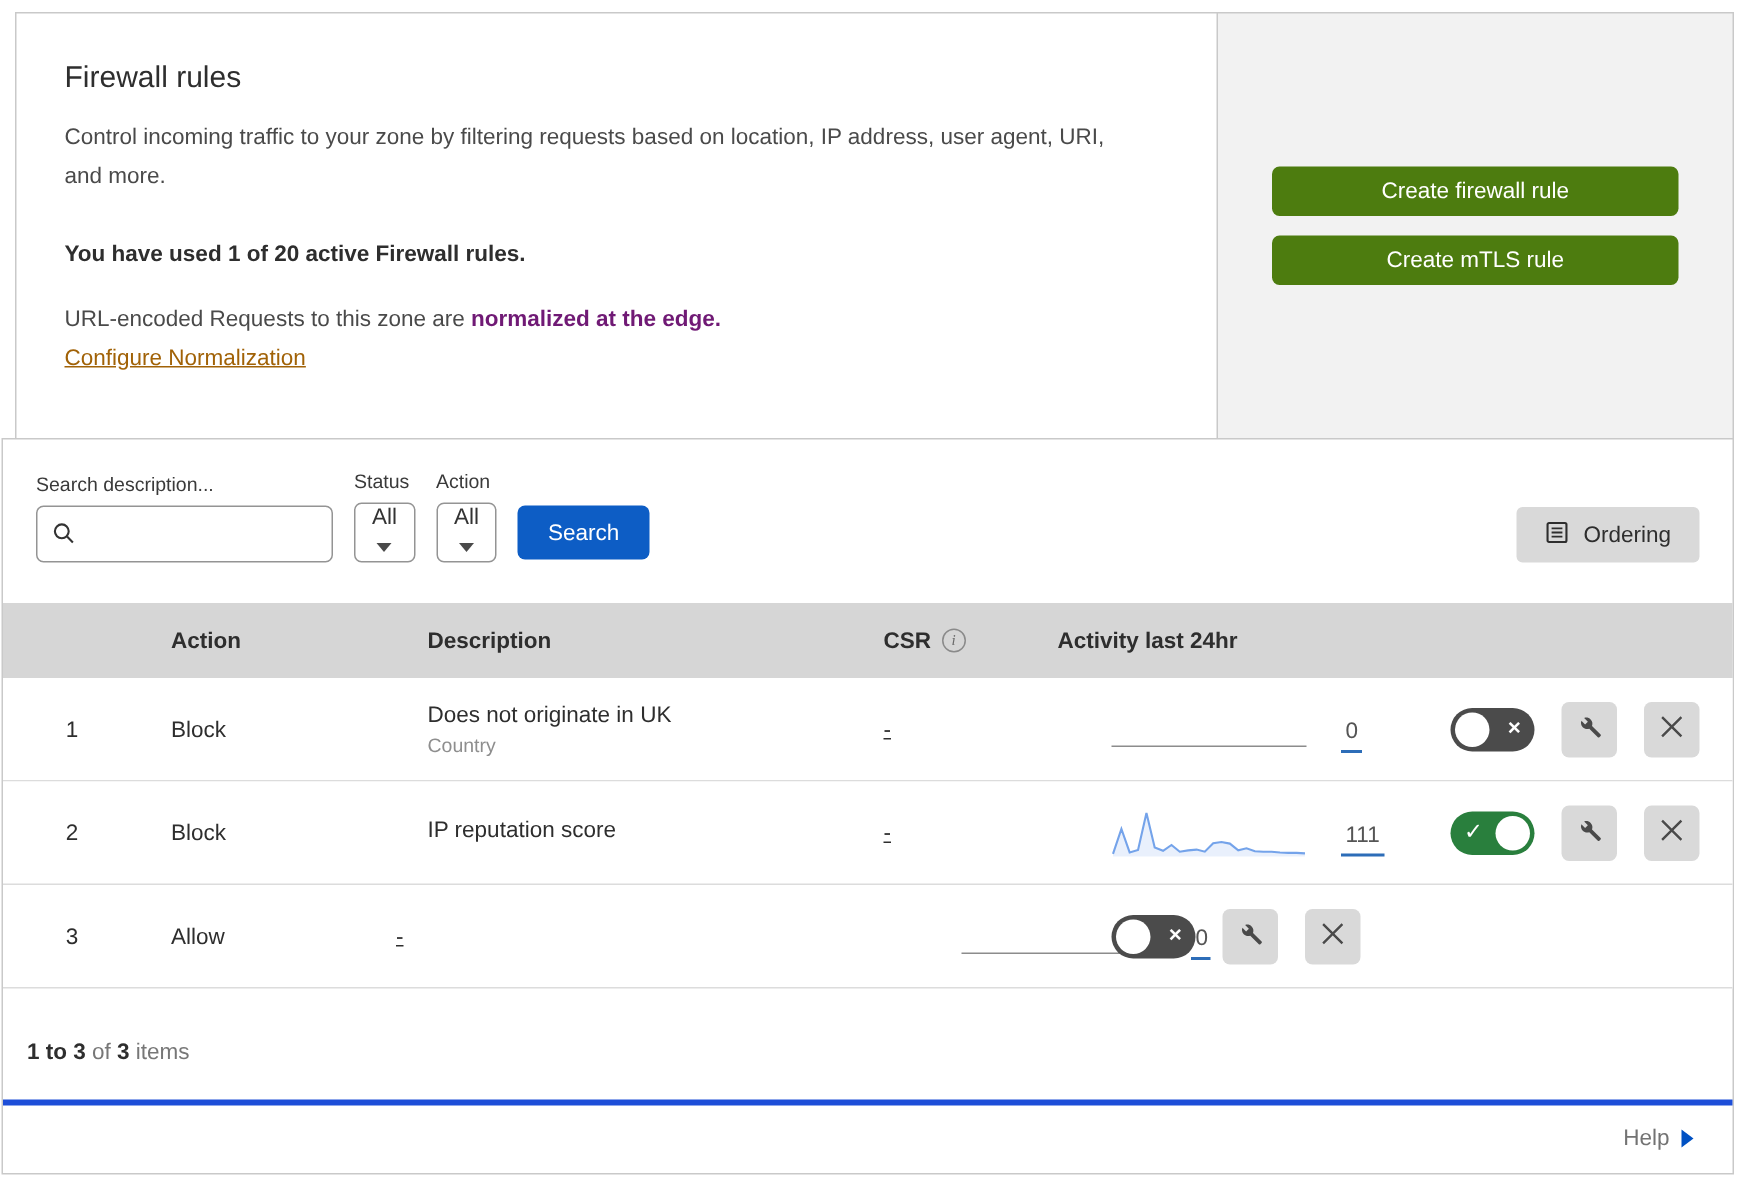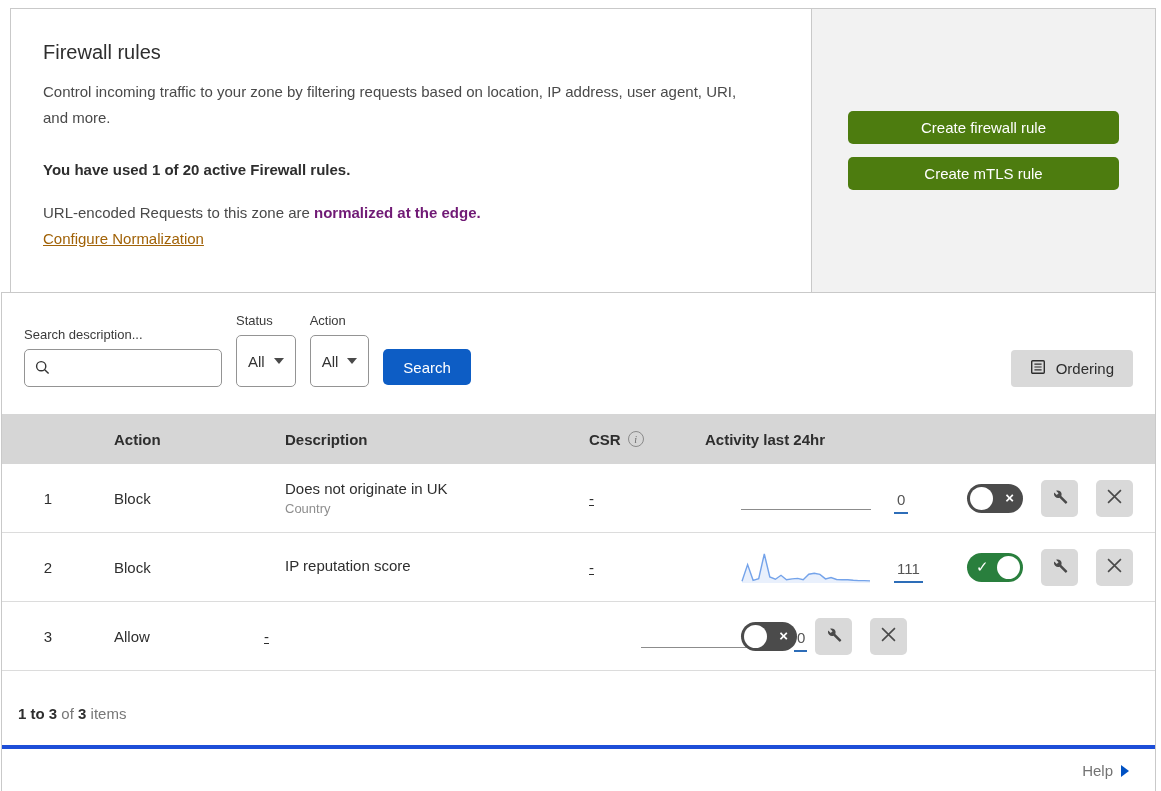--- a/index.html
+++ b/index.html
@@ -49,22 +49,22 @@
   .filter-bar { display:flex; align-items:flex-end; padding:20px 22px 27px 22px; gap:14px; }
   .f-label { font-size:13px; color:#3a3a3a; margin-bottom:7px; }
   .search-group { width:198px; }
   .search-box { position:relative; }
   .search-input {
     width:198px; height:38px; border:1px solid #949494; border-radius:5px;
     padding:0 10px 0 36px; font-family:inherit; font-size:14px; background:#fff; outline:none;
   }
   .search-icon { position:absolute; left:11px; top:11px; pointer-events:none; }
   .select-box {
-    height:52px; border:1px solid #949494; border-radius:5px; background:#fff;
-    display:flex; align-items:center; gap:9px; padding:0 11px; cursor:pointer;
+    height:40px; border:1px solid #949494; border-radius:5px; background:#fff;
+    display:flex; align-items:center; gap:9px; padding:0 11px; cursor:pointer;flex-direction:column;
   }
   .caret { width:0; height:0; border-left:5px solid transparent; border-right:5px solid transparent; border-top:6px solid #4a4a4a; }
   .btn-search {
     background:#0d5dc5; color:#fff; border:none; border-radius:5px;
     height:36px; padding:0 20px; font-family:inherit; font-size:15px; cursor:pointer; margin-bottom:2px;
   }
   .spacer { flex:1; }
   .btn-ordering {
     background:#d9d9d9; border:none; border-radius:4px;
     height:37px; padding:0 19px; font-family:inherit; font-size:15px; color:#2e2e2e;

